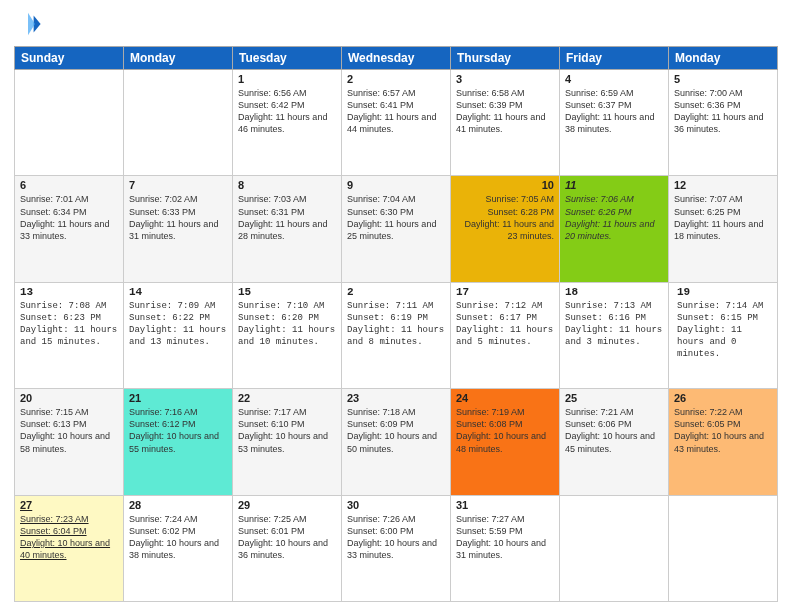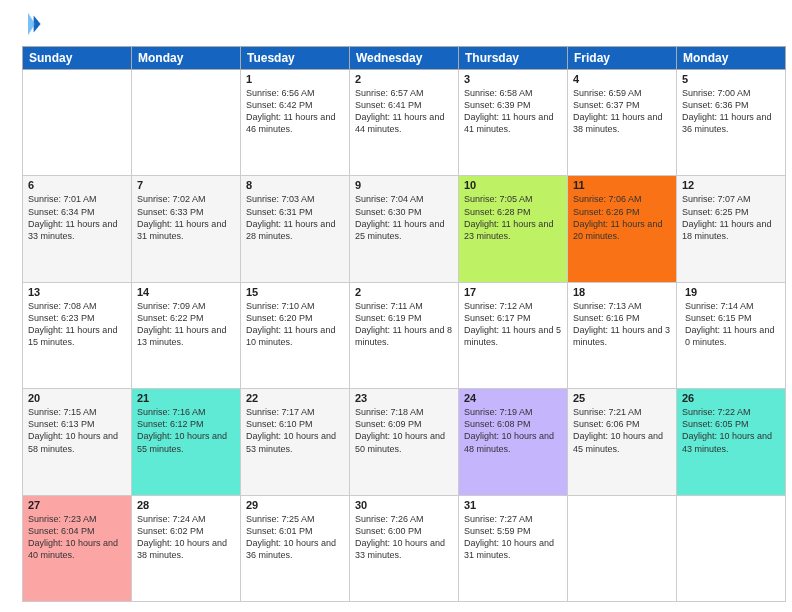--- a/index.html
+++ b/index.html
@@ -52,21 +52,20 @@
     }
     .title-location {
       font-size: 16px;
       color: #444;
     }
     .calendar {
       flex: 1;
       border-collapse: collapse;
       width: 100%;
       table-layout: fixed;
-      margin-left: 8px;
     }
     .calendar th {
       background: #1565c0;
       color: #fff;
       font-size: 12px;
       font-weight: bold;
       padding: 4px 6px;
       text-align: left;
       border: 1px solid #aaa;
     }
@@ -168,34 +167,34 @@
             <div class="day-info">Sunrise: 7:02 AM<br>Sunset: 6:33 PM<br>Daylight: 11 hours and 31 minutes.</div>
           </td>
           <td style="background: rgb(245, 245, 245);">
             <span class="day-num">8</span>
             <div class="day-info">Sunrise: 7:03 AM<br>Sunset: 6:31 PM<br>Daylight: 11 hours and 28 minutes.</div>
           </td>
           <td style="background: rgb(245, 245, 245);">
             <span class="day-num">9</span>
             <div class="day-info">Sunrise: 7:04 AM<br>Sunset: 6:30 PM<br>Daylight: 11 hours and 25 minutes.</div>
           </td>
-          <td style="background: #bef264;">
+          <td style="background: #eab308; text-align: right;">
             <span class="day-num">10</span>
             <div class="day-info">Sunrise: 7:05 AM<br>Sunset: 6:28 PM<br>Daylight: 11 hours and 23 minutes.</div>
           </td>
-          <td style="background: #f97316;">
+          <td style="background: #84cc16; font-style: italic;">
             <span class="day-num">11</span>
             <div class="day-info">Sunrise: 7:06 AM<br>Sunset: 6:26 PM<br>Daylight: 11 hours and 20 minutes.</div>
           </td>
           <td style="background: rgb(245, 245, 245);">
             <span class="day-num">12</span>
             <div class="day-info">Sunrise: 7:07 AM<br>Sunset: 6:25 PM<br>Daylight: 11 hours and 18 minutes.</div>
           </td>
         </tr>
-        <tr style="background: #701a75;">
+        <tr style="background: #701a75; font-family: Liberation Mono, monospace;">
           <td style="background: rgb(255, 255, 255);">
             <span class="day-num">13</span>
             <div class="day-info">Sunrise: 7:08 AM<br>Sunset: 6:23 PM<br>Daylight: 11 hours and 15 minutes.</div>
           </td>
           <td style="background: rgb(255, 255, 255);">
             <span class="day-num">14</span>
             <div class="day-info">Sunrise: 7:09 AM<br>Sunset: 6:22 PM<br>Daylight: 11 hours and 13 minutes.</div>
           </td>
           <td style="background: rgb(255, 255, 255);">
             <span class="day-num">15</span>
@@ -228,35 +227,35 @@
             <div class="day-info">Sunrise: 7:16 AM<br>Sunset: 6:12 PM<br>Daylight: 10 hours and 55 minutes.</div>
           </td>
           <td style="background: rgb(245, 245, 245);">
             <span class="day-num">22</span>
             <div class="day-info">Sunrise: 7:17 AM<br>Sunset: 6:10 PM<br>Daylight: 10 hours and 53 minutes.</div>
           </td>
           <td style="background: rgb(245, 245, 245);">
             <span class="day-num">23</span>
             <div class="day-info">Sunrise: 7:18 AM<br>Sunset: 6:09 PM<br>Daylight: 10 hours and 50 minutes.</div>
           </td>
-          <td style="background: #c4b5fd;">
+          <td style="background: #f97316;">
             <span class="day-num">24</span>
             <div class="day-info">Sunrise: 7:19 AM<br>Sunset: 6:08 PM<br>Daylight: 10 hours and 48 minutes.</div>
           </td>
           <td style="background: rgb(245, 245, 245);">
             <span class="day-num">25</span>
             <div class="day-info">Sunrise: 7:21 AM<br>Sunset: 6:06 PM<br>Daylight: 10 hours and 45 minutes.</div>
           </td>
-          <td style="background: #5eead4;">
+          <td style="background: #fdba74;">
             <span class="day-num">26</span>
             <div class="day-info">Sunrise: 7:22 AM<br>Sunset: 6:05 PM<br>Daylight: 10 hours and 43 minutes.</div>
           </td>
         </tr>
         <tr style="background: rgb(255, 255, 255);">
-          <td style="background: #fca5a5;">
+          <td style="background: #fef9c3; text-decoration: underline;">
             <span class="day-num">27</span>
             <div class="day-info">Sunrise: 7:23 AM<br>Sunset: 6:04 PM<br>Daylight: 10 hours and 40 minutes.</div>
           </td>
           <td style="background: rgb(255, 255, 255);">
             <span class="day-num">28</span>
             <div class="day-info">Sunrise: 7:24 AM<br>Sunset: 6:02 PM<br>Daylight: 10 hours and 38 minutes.</div>
           </td>
           <td style="background: rgb(255, 255, 255); border-radius: 11px;">
             <span class="day-num">29</span>
             <div class="day-info">Sunrise: 7:25 AM<br>Sunset: 6:01 PM<br>Daylight: 10 hours and 36 minutes.</div>

